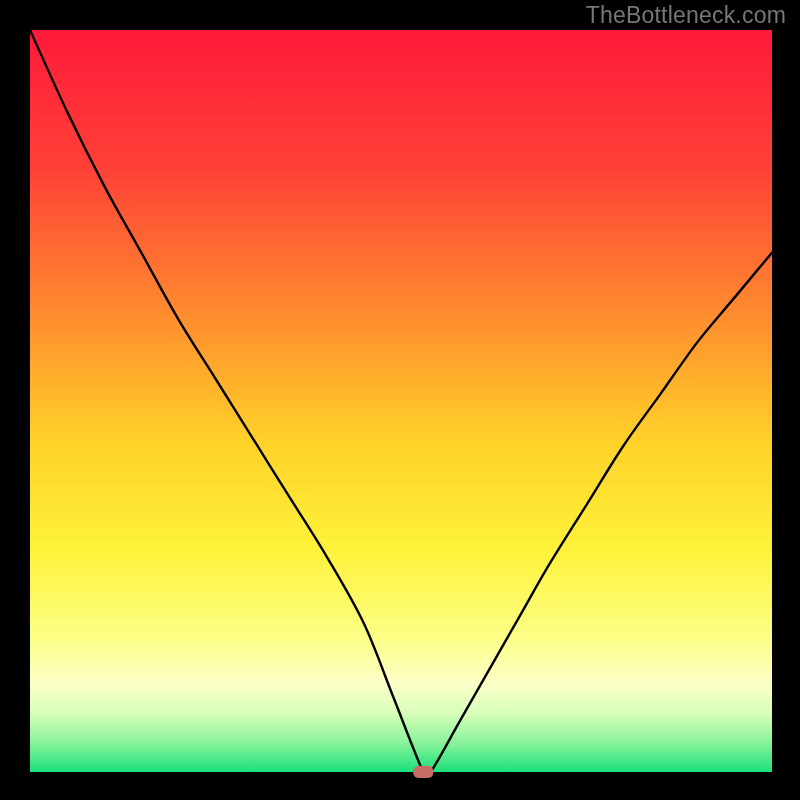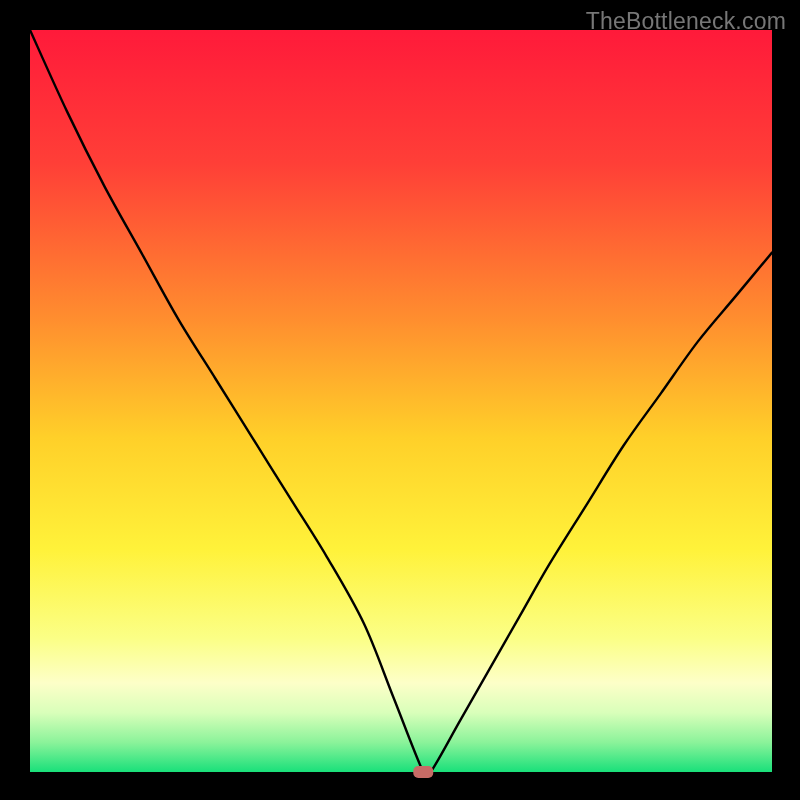--- a/index.html
+++ b/index.html
@@ -12,21 +12,21 @@
     background: #000;
   }
   .frame {
     position: relative;
     width: 800px;
     height: 800px;
     background: #000;
   }
   .attribution {
     position: absolute;
-    top: 8px;
+    top: 2px;
     right: 14px;
     color: #777;
     font-size: 23px;
     letter-spacing: 0.2px;
     font-weight: 400;
   }
   svg {
     position: absolute;
     top: 0;
     left: 0;

